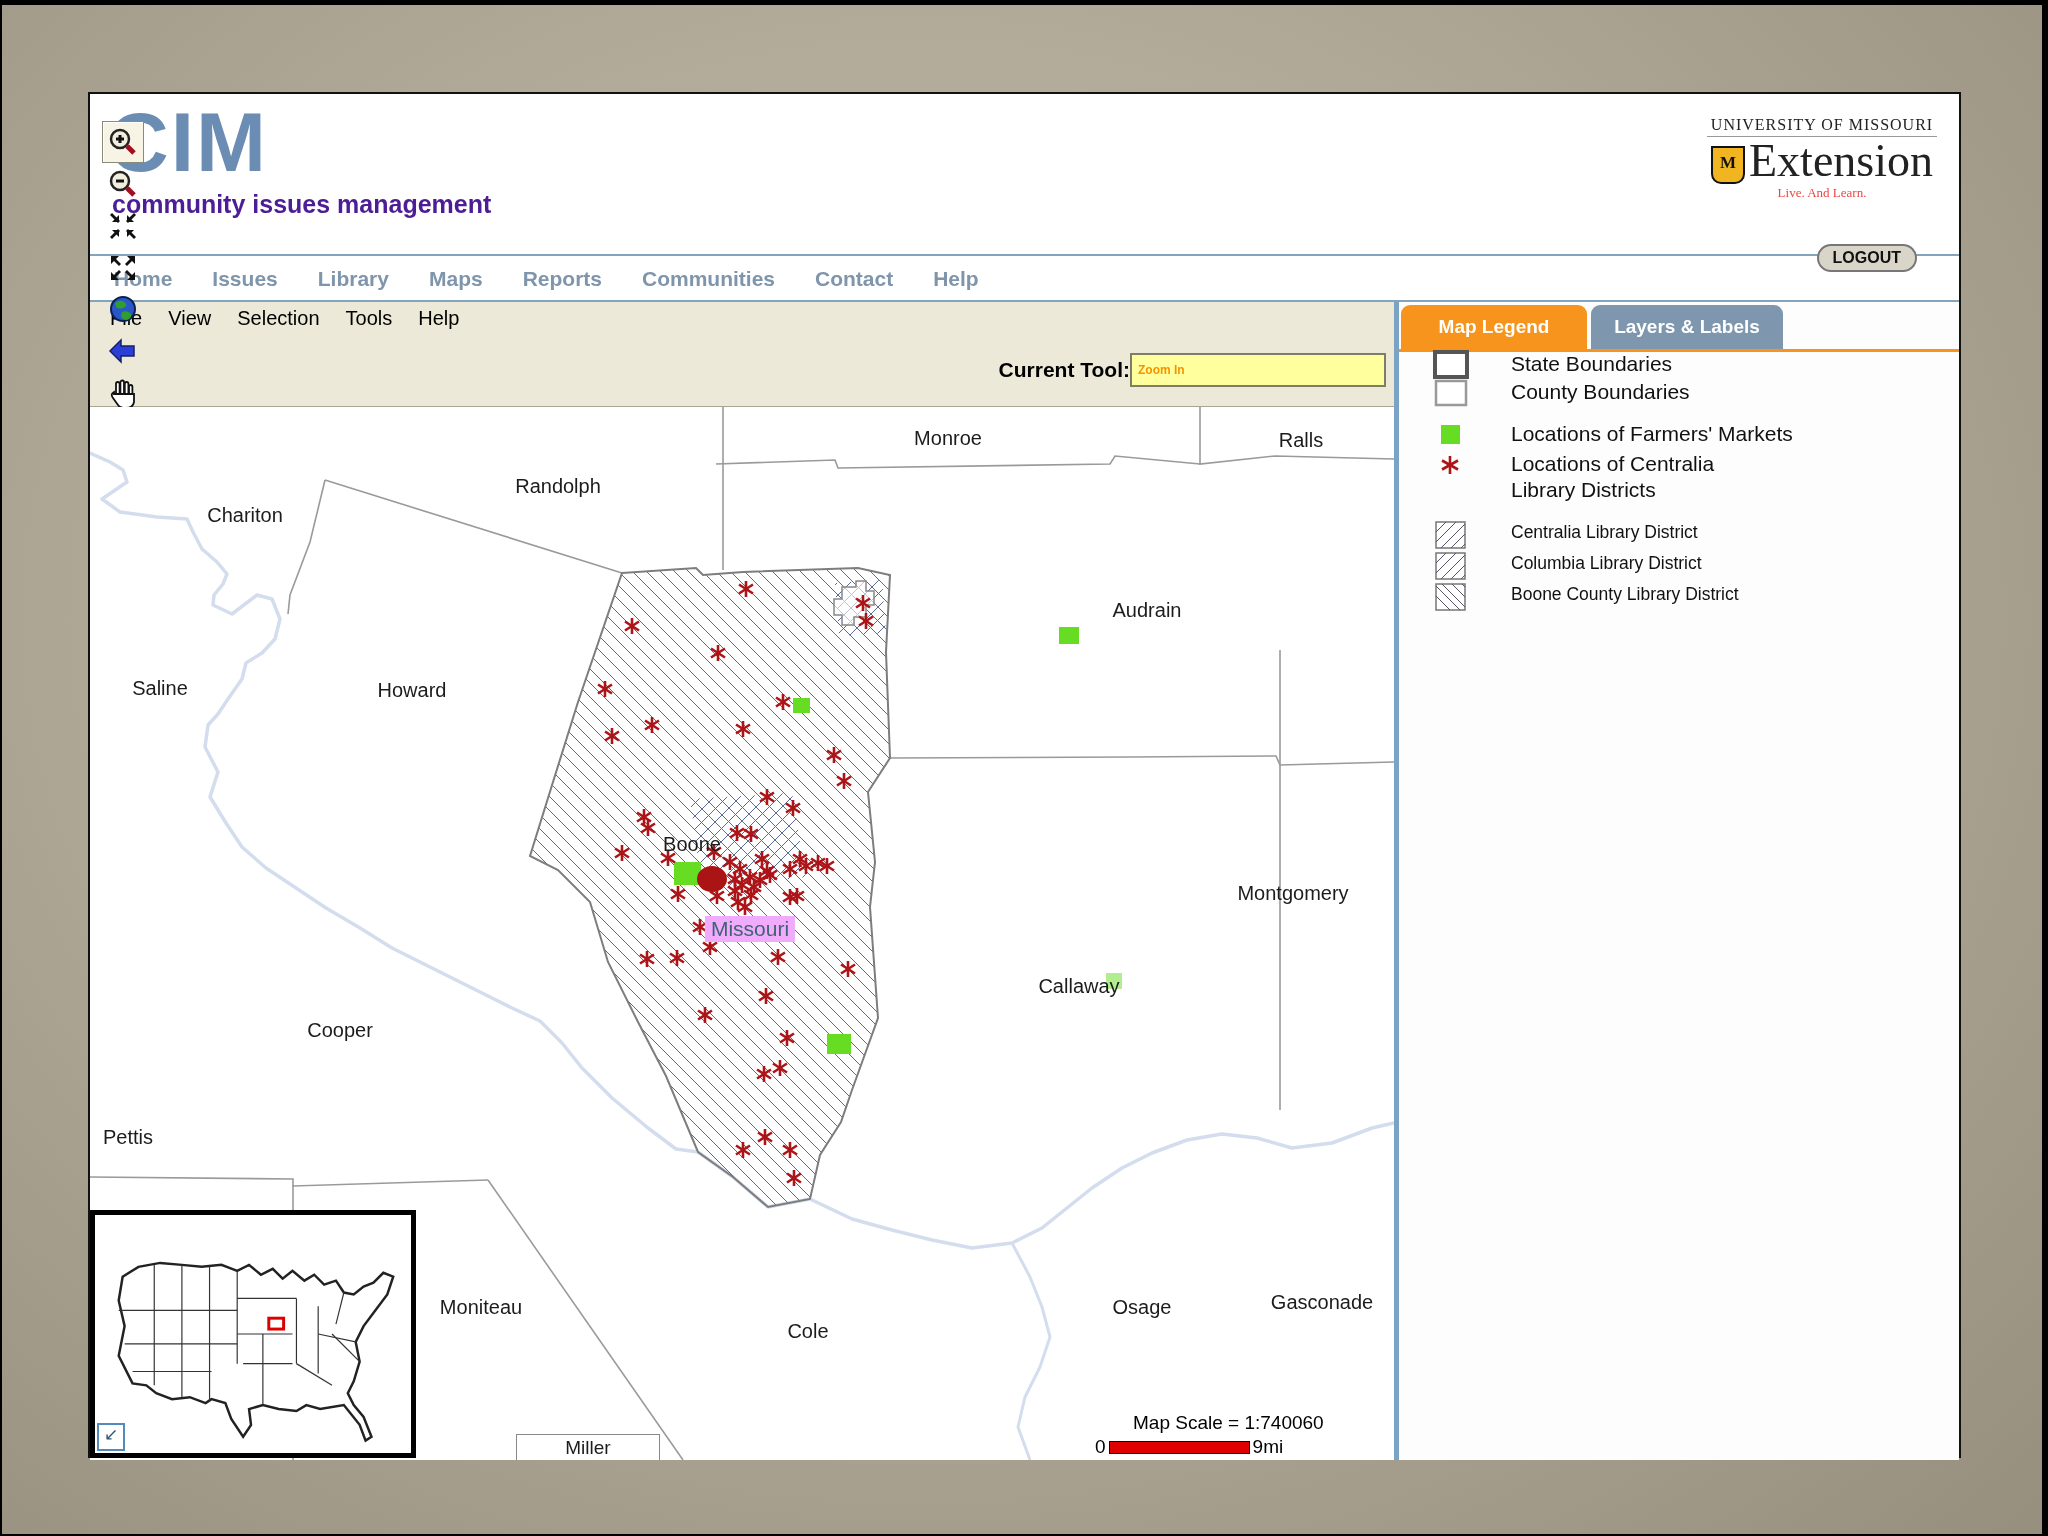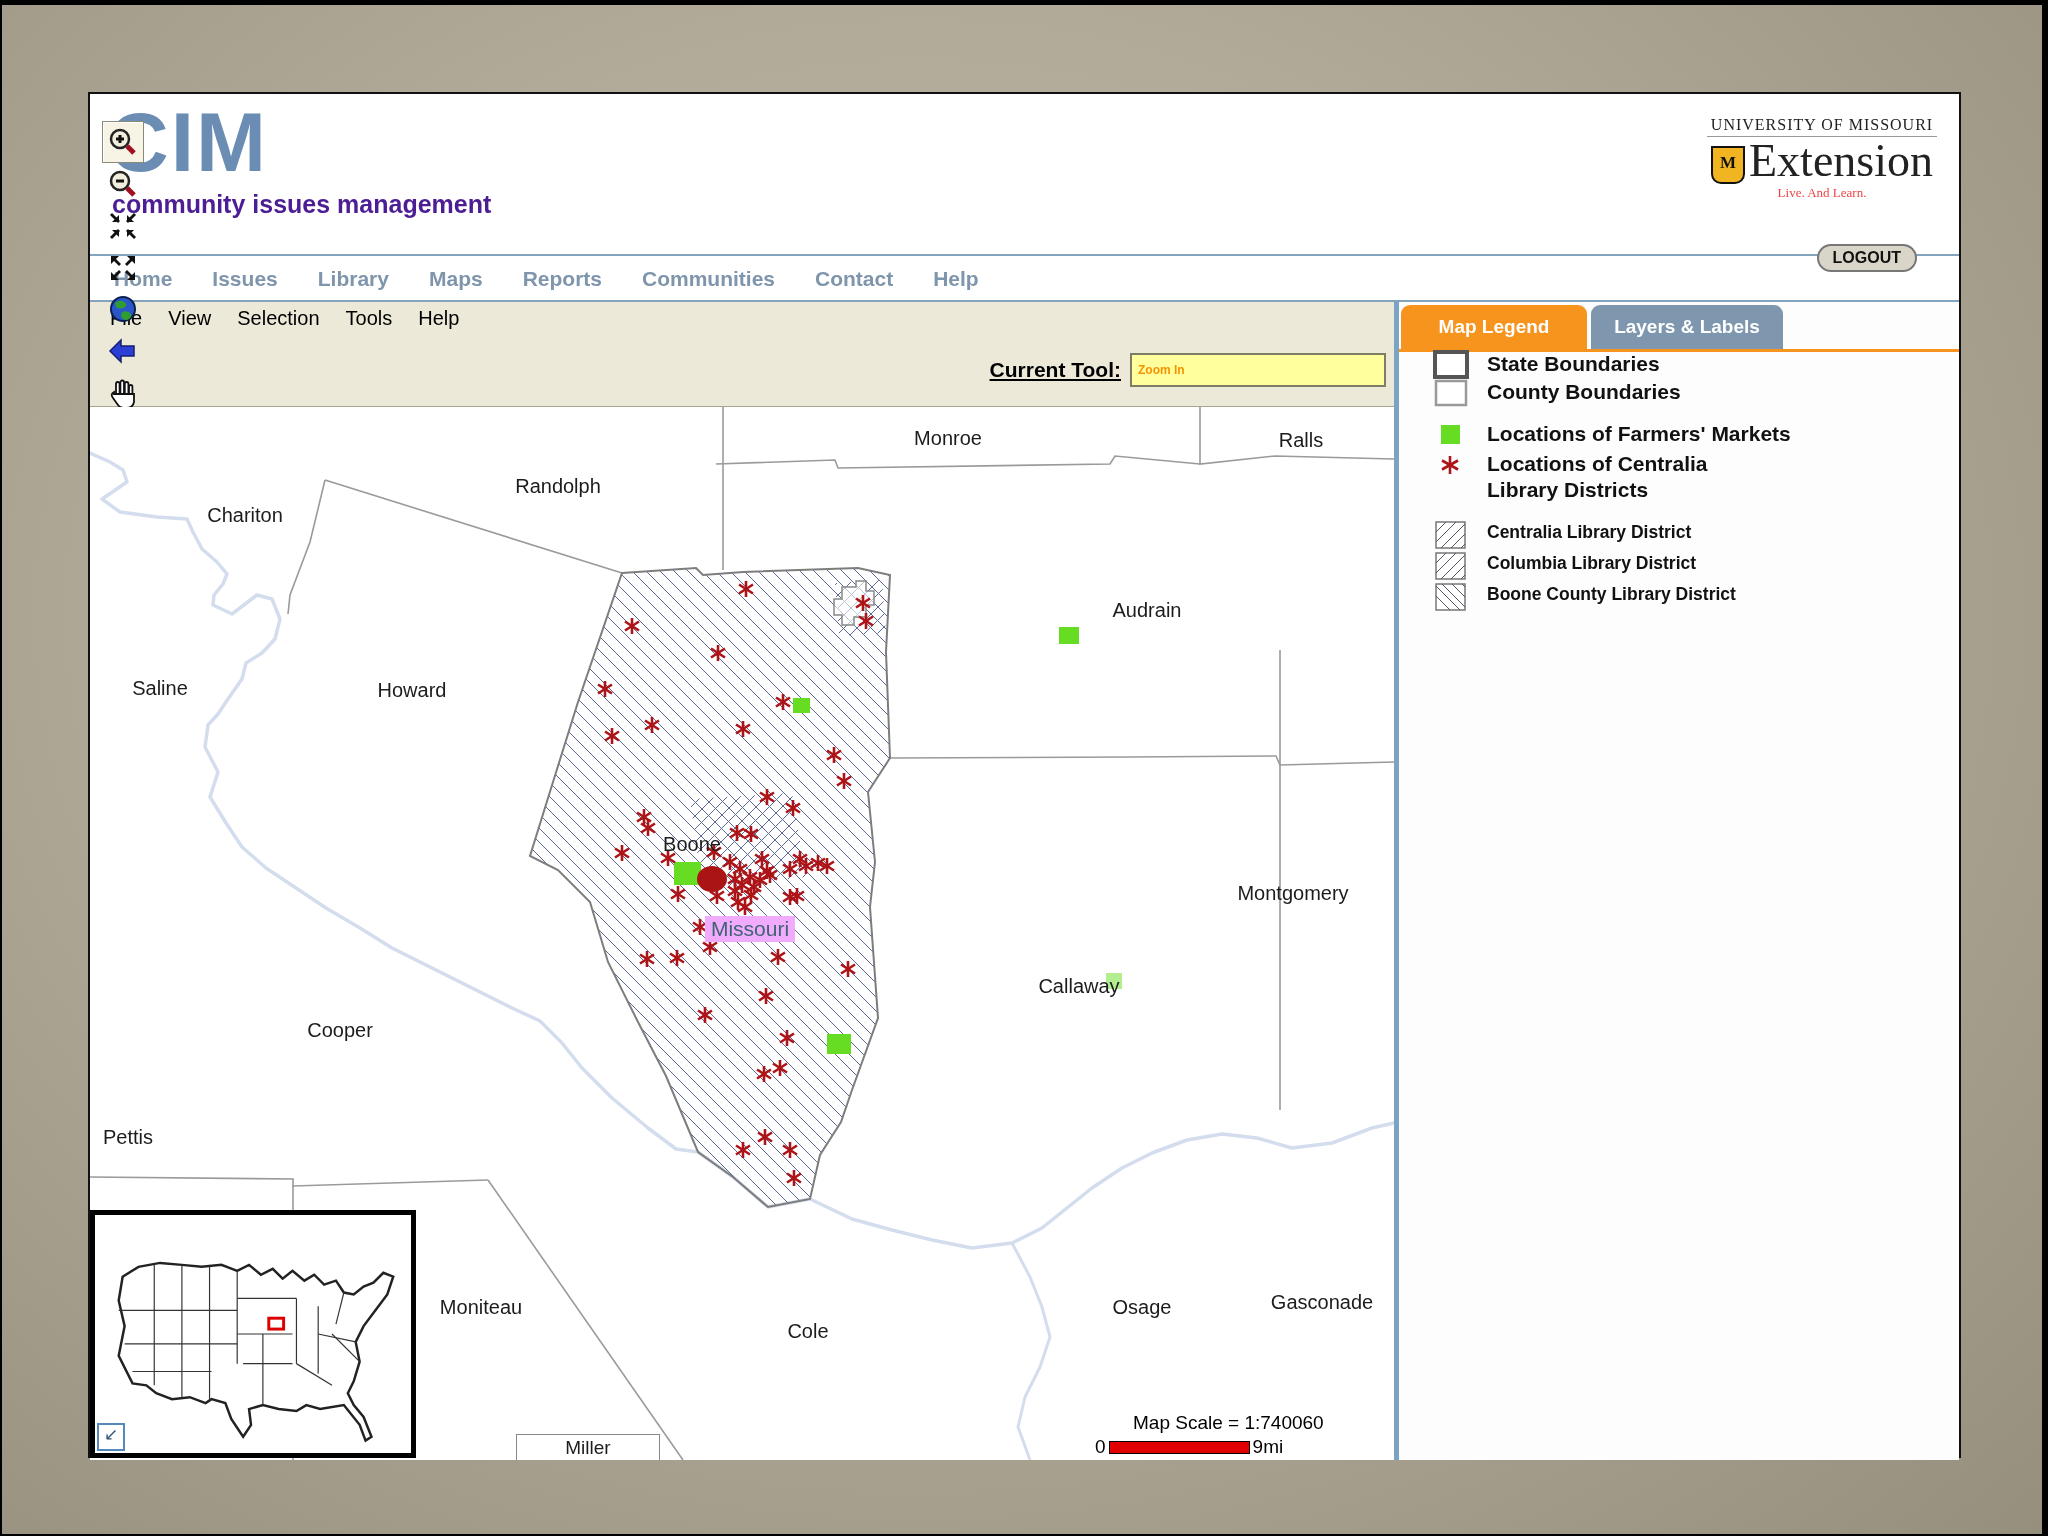--- a/index.html
+++ b/index.html
@@ -35,21 +35,21 @@
        display:flex;align-items:center;gap:26px;padding-left:20px;box-sizing:border-box;}
   .menu-item{font-size:20px;color:#000;}
   .toolbar{position:absolute;left:0;top:32px;width:100%;height:73px;background:#ece9d8;
        display:flex;align-items:center;padding-left:12px;box-sizing:border-box;
        border-bottom:1px solid #a9a593;}
   .tbtn{width:40px;height:40px;margin-right:5px;display:flex;align-items:center;
        justify-content:center;border:1px solid transparent;}
   .tbtn.active{background:#f7f4e6;border:1px solid #8a8a7a;box-shadow:inset 1px 1px 0 #fff;}
   .tsep{width:1px;height:44px;background:#9a9688;margin:0 10px;box-shadow:1px 0 0 #fff;}
   .cur-tool{margin-left:auto;display:flex;align-items:center;margin-right:8px;}
-  .cur-tool-label{font-size:21px;font-weight:bold;color:#000;margin-right:9px;text-decoration:underline;}
+  .cur-tool-label{font-size:21px;font-weight:bold;color:#000;margin-right:0;}
   .cur-tool-field{width:240px;height:28px;background:#ffff9e;border:2px solid #7d7d68;
        font-size:12px;font-weight:bold;color:#f59300;padding:1px 6px;line-height:28px;}
   
   .map{position:absolute;left:0;top:105px;width:1304px;height:1053px;background:#fff;overflow:hidden;}
   .map svg{position:absolute;left:0;top:0;}
   .county-label{position:absolute;transform:translate(-50%,-50%);font-size:20px;color:#1c1c1c;
        white-space:nowrap;}
   .river-label{position:absolute;transform:translate(-50%,-50%);font-size:21px;color:#3f6373;
        background:#f0abfc;padding:1px 6px;}
   .miller-box{position:absolute;background:#fff;border:1px solid #888;display:flex;
@@ -59,21 +59,21 @@
   .scale-bar{width:139px;height:11px;background:#e10000;border:1px solid #000;margin:0 3px;}
   .inset{position:absolute;left:0px;top:803px;width:326px;height:248px;background:#fff;
        border:5px solid #000;box-sizing:border-box;}
   .inset-btn{position:absolute;left:2px;bottom:2px;width:24px;height:24px;background:#fff;
        border:2px solid #5588bb;color:#335577;font-size:17px;line-height:20px;text-align:center;}
   
   .tab{position:absolute;top:3px;height:44px;border-radius:9px 9px 0 0;color:#fff;
        font-size:19px;font-weight:bold;display:flex;align-items:center;justify-content:center;}
   .tab-underline{position:absolute;left:0;top:47px;width:100%;height:3px;background:#f6941e;}
   .legend-sym{position:absolute;}
-  .legend-text{position:absolute;font-weight:bold;color:#111;white-space:nowrap;}
+  .legend-text{position:absolute;font-weight:normal;color:#111;white-space:nowrap;margin-left:24px;}
 </style>
 </head>
 <body>
 
 <div class="backdrop"></div>
 <div class="slide">
 
   <div class="cim-logo">CIM</div>
   <div class="cim-tag">community issues management</div>
   <div class="org">

